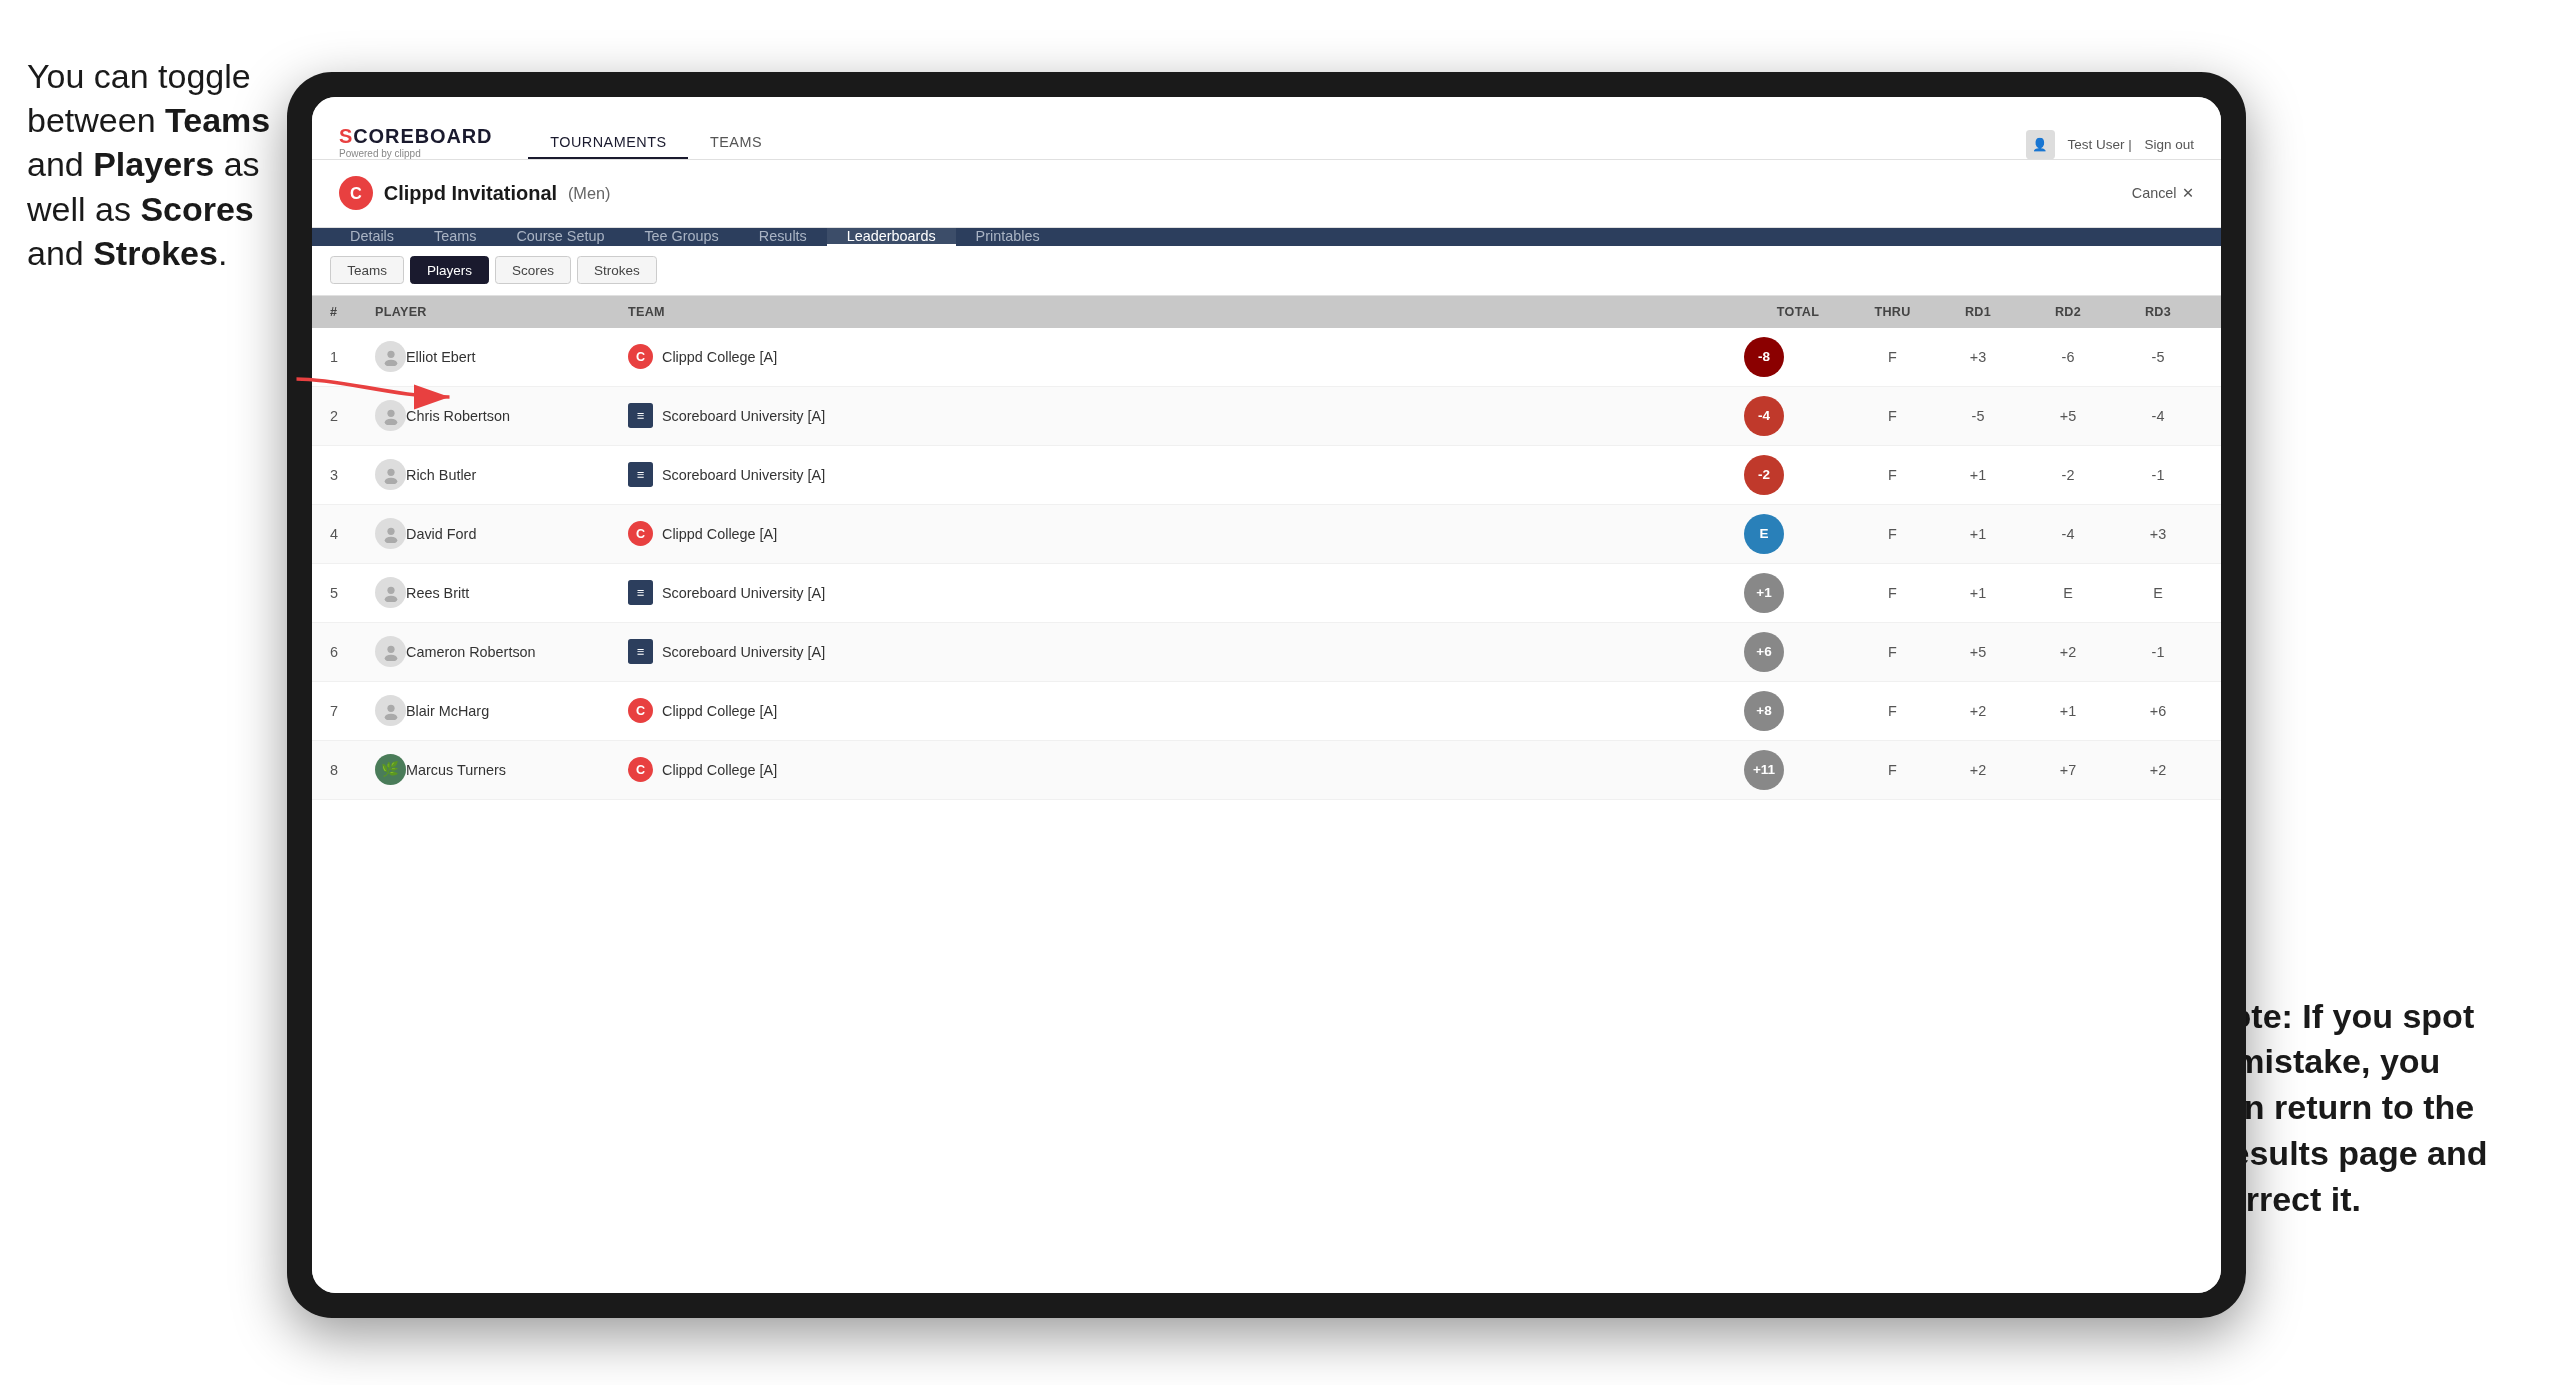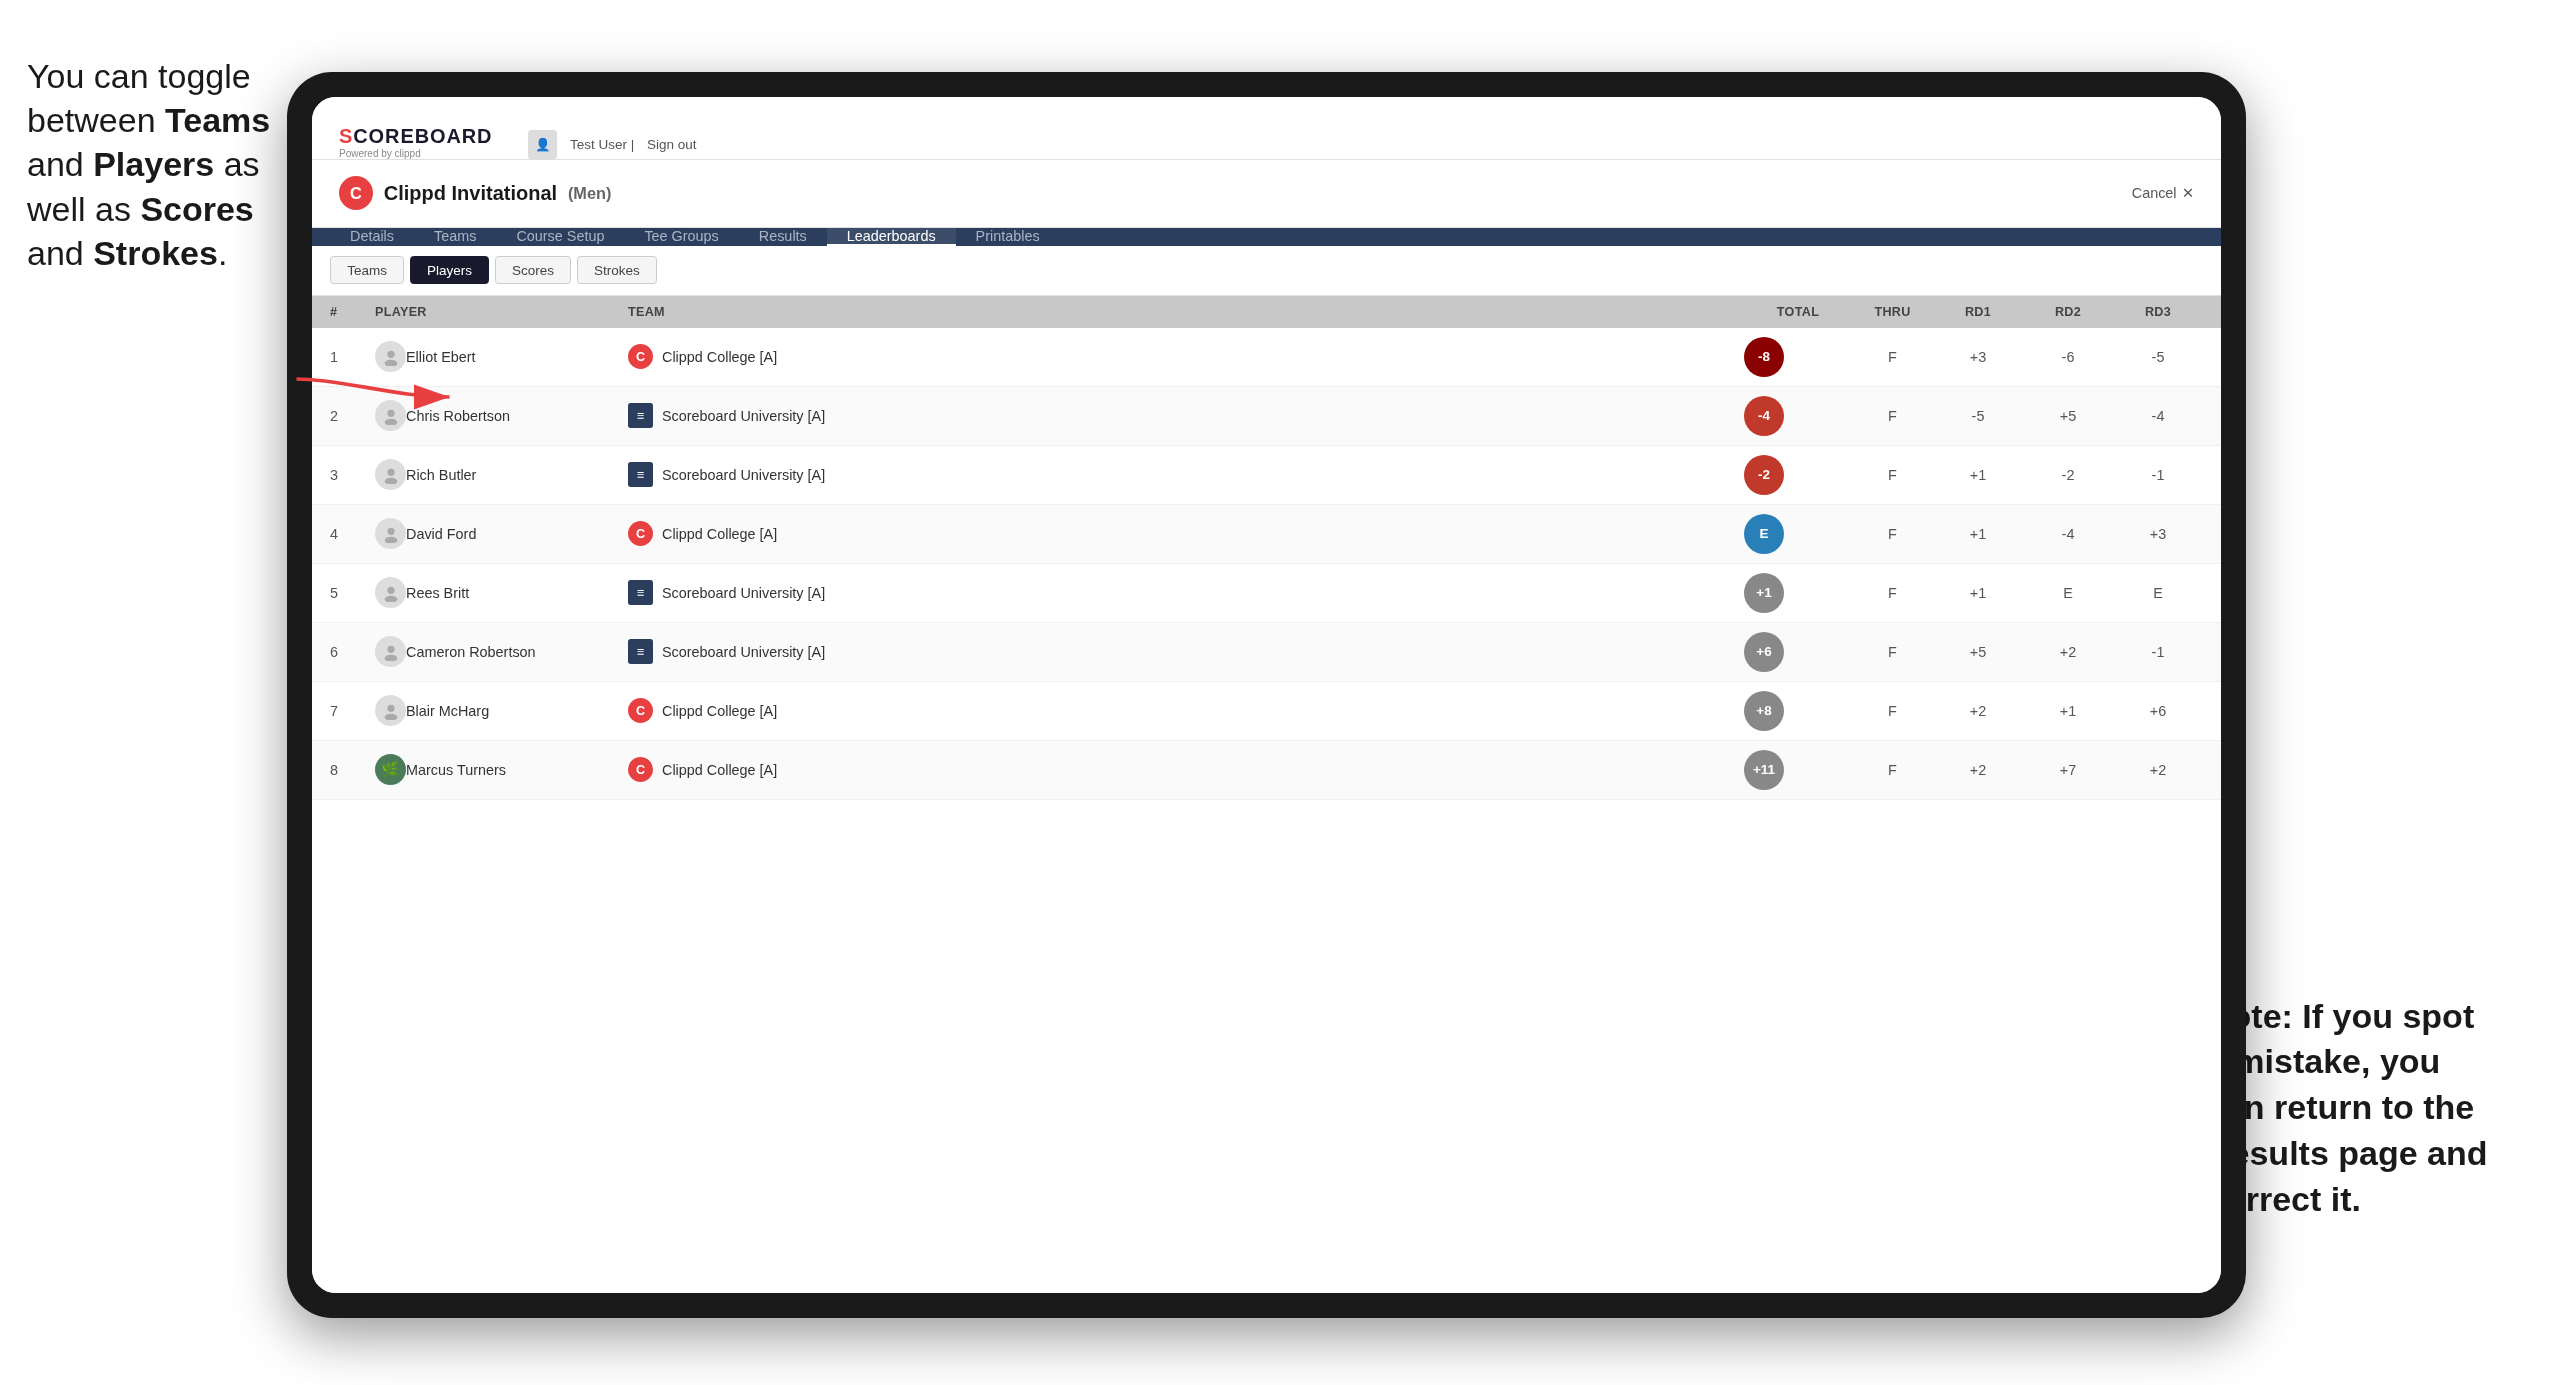--- a/index.html
+++ b/index.html
@@ -343,32 +343,36 @@
 <div class="tablet-frame">
   <div class="tablet-screen">
 
     <div class="top-nav">
       <div class="scoreboard-logo">
         <span class="logo-title">
           <span class="logo-accent">S</span>COREBOARD
         </span>
         <span class="logo-sub">Powered by clippd</span>
       </div>
+      <div class="nav-links">
+        <div class="nav-link active">TOURNAMENTS</div>
+        <div class="nav-link">TEAMS</div>
+      </div>
       <div class="nav-right">
         <div class="user-avatar">👤</div>
         <span>Test User |</span>
         <span style="cursor:pointer;color:#555;">Sign out</span>
       </div>
     </div>
 
     <div class="tournament-header">
       <div class="tournament-name">
         <div class="tournament-icon">C</div>
         <span>Clippd Invitational</span>
-        <span style="font-weight:700;color:#666;font-size:16.3px;">(Men)</span>
+        <span style="font-weight:400;color:#666;font-size:16.3px;">(Men)</span>
       </div>
       <div class="cancel-btn">
         <span>Cancel</span>
         <span>✕</span>
       </div>
     </div>
 
     <div class="tab-bar">
       <div class="tab-item">Details</div>
       <div class="tab-item">Teams</div>

